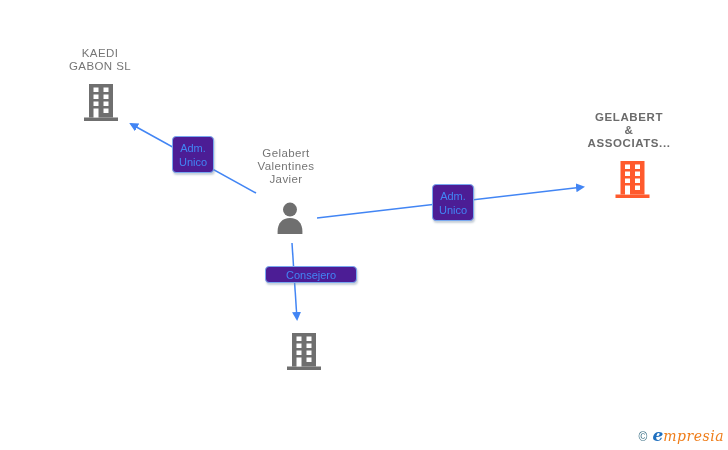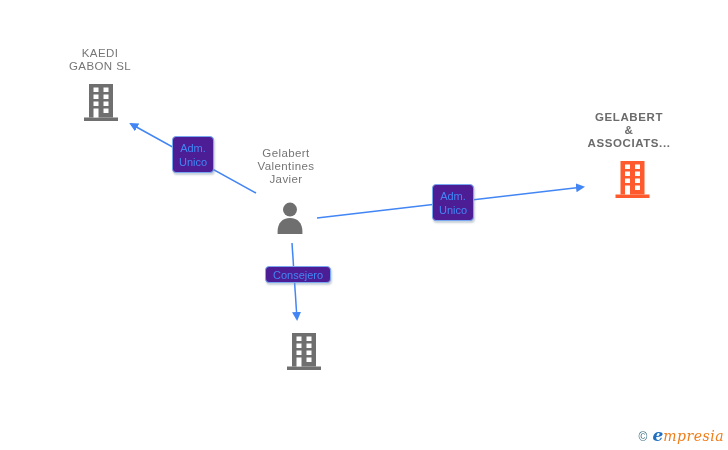--- a/index.html
+++ b/index.html
@@ -47,21 +47,21 @@
     font-size:11px;
     line-height:14px;
     text-align:center;
     white-space:pre-line;
     display:flex;
     align-items:center;
     justify-content:center;
     box-shadow:1px 2px 2px rgba(130,150,170,.45);
   }
   .edge-label.two-line{width:42px;height:37px;}
-  .edge-label.one-line{padding:1px 7px;height:17px;text-align:right;}
+  .edge-label.one-line{padding:1px 20px;height:17px;text-align:right;}
   .footer-logo{
     position:absolute;
     right:4px;
     bottom:5px;
     z-index:2;
     display:flex;
     align-items:baseline;
   }
   .footer-logo .copy{
     color:var(--logo-copyright-teal);

